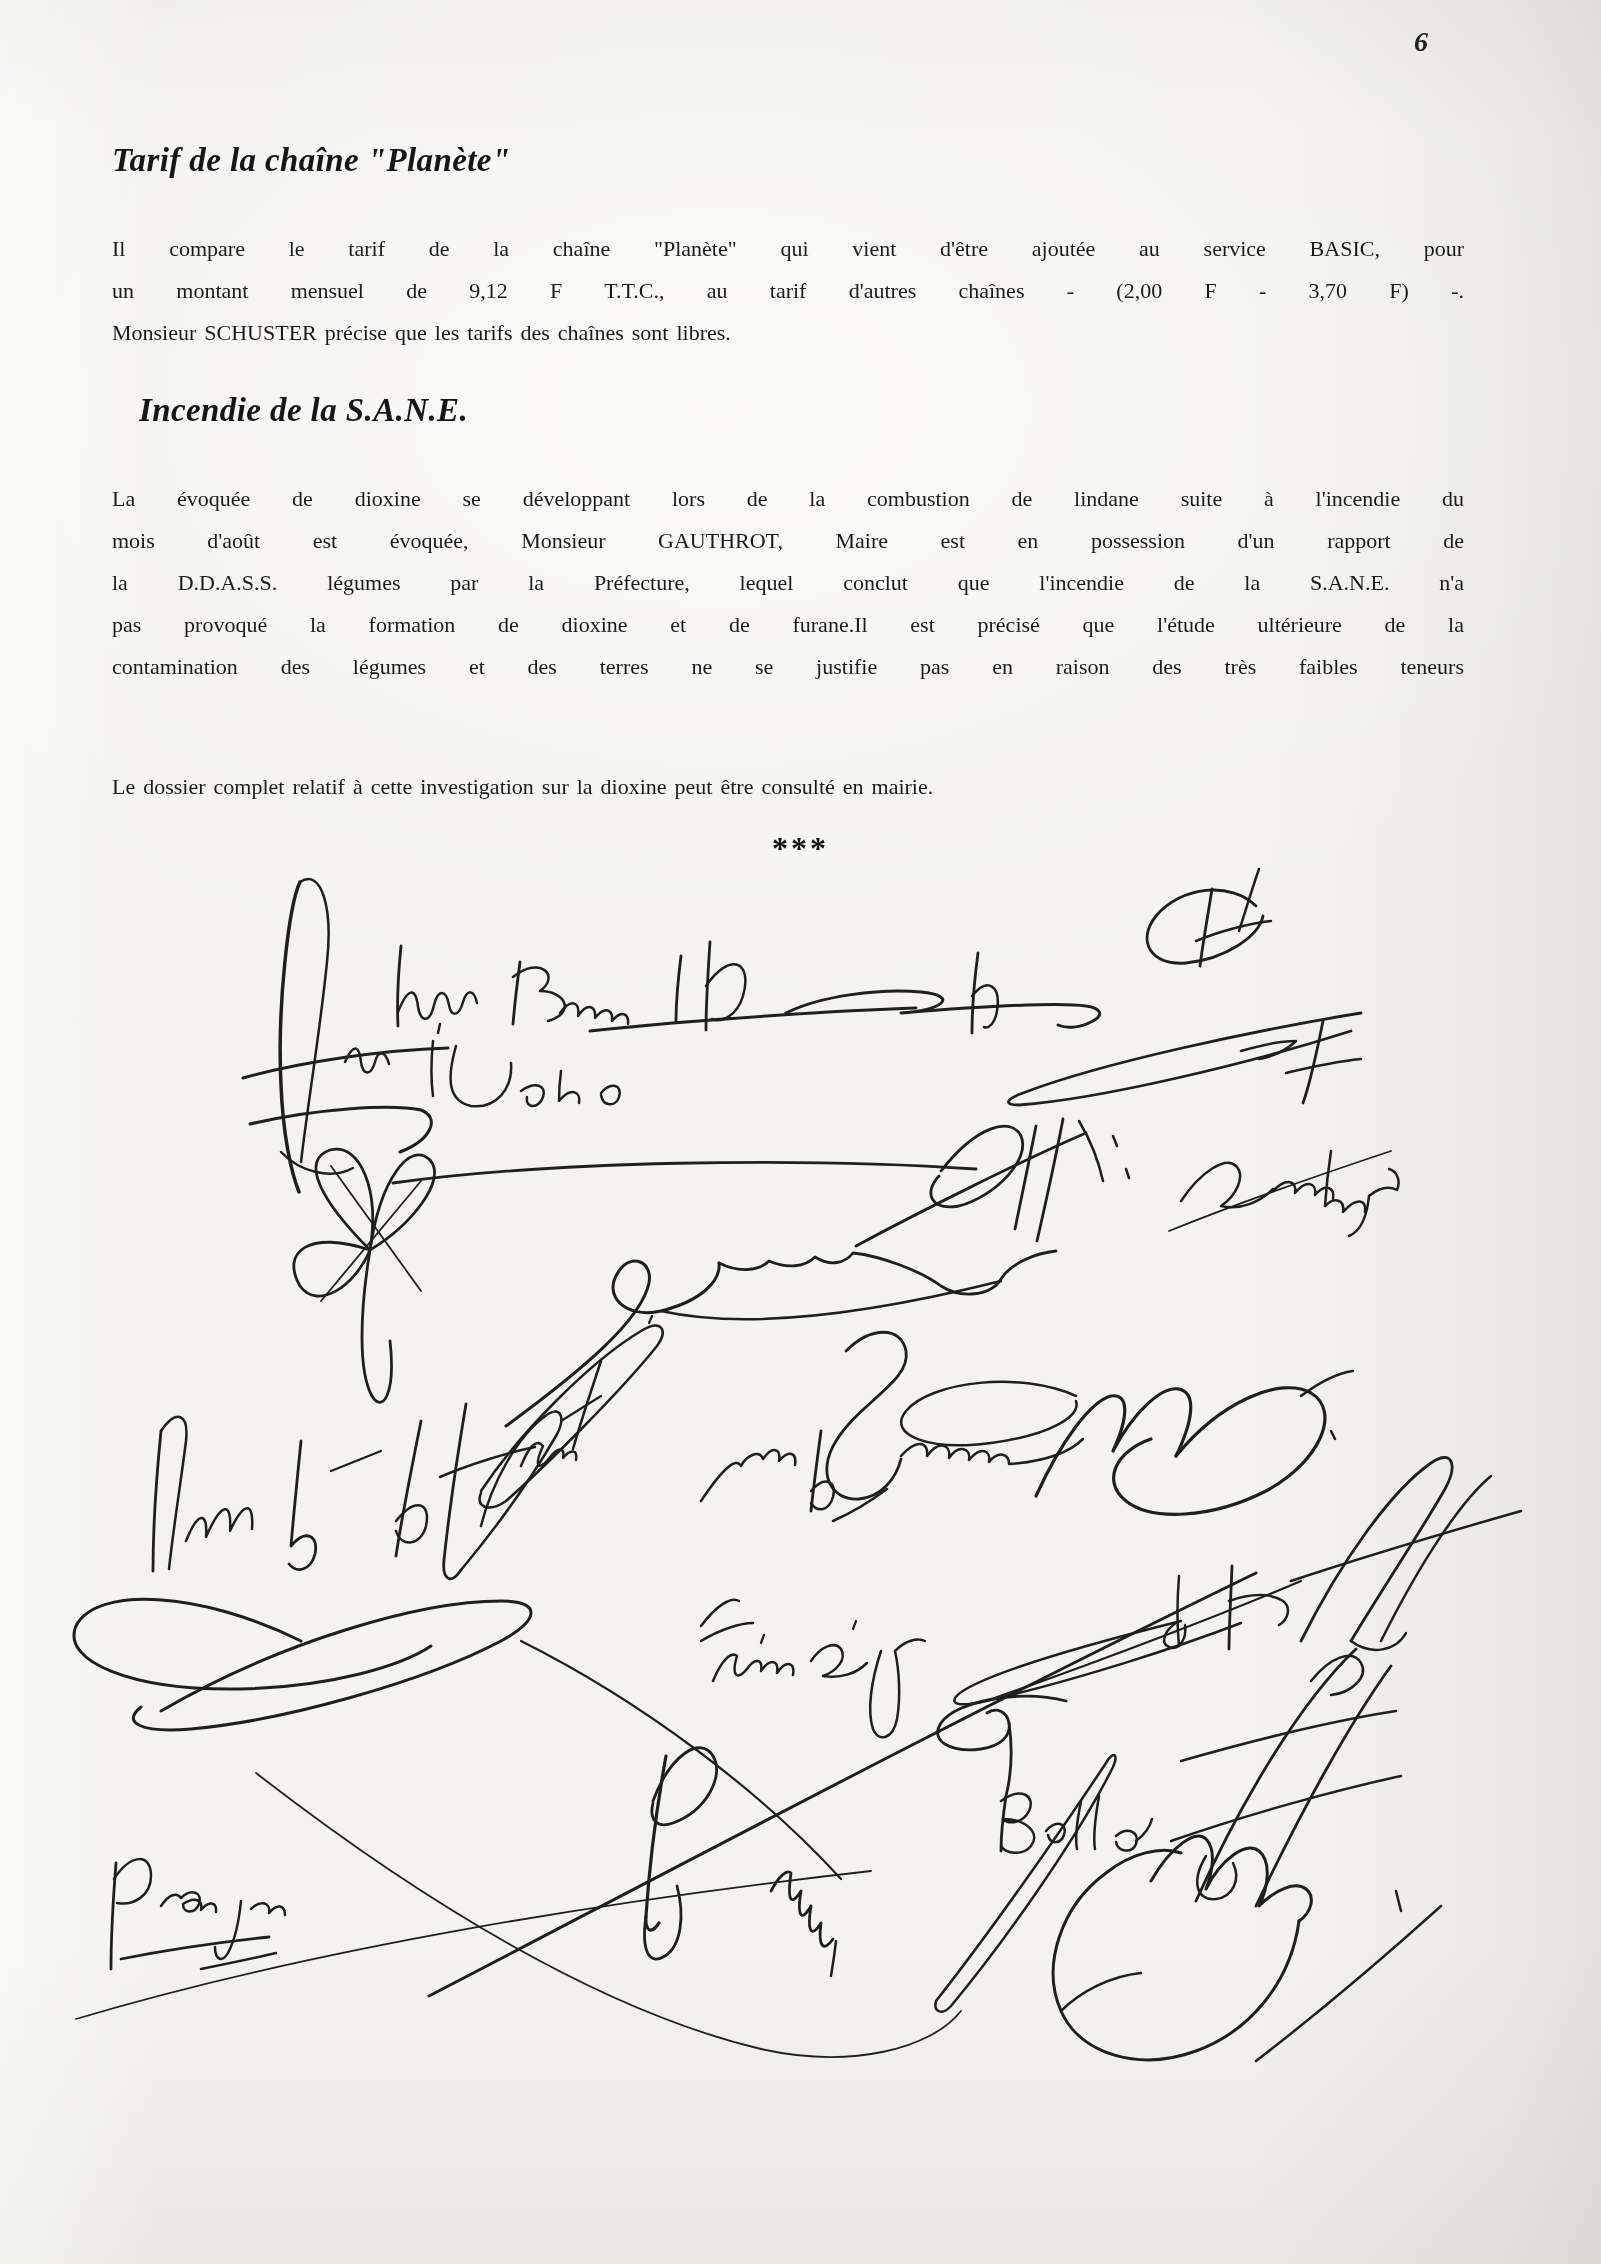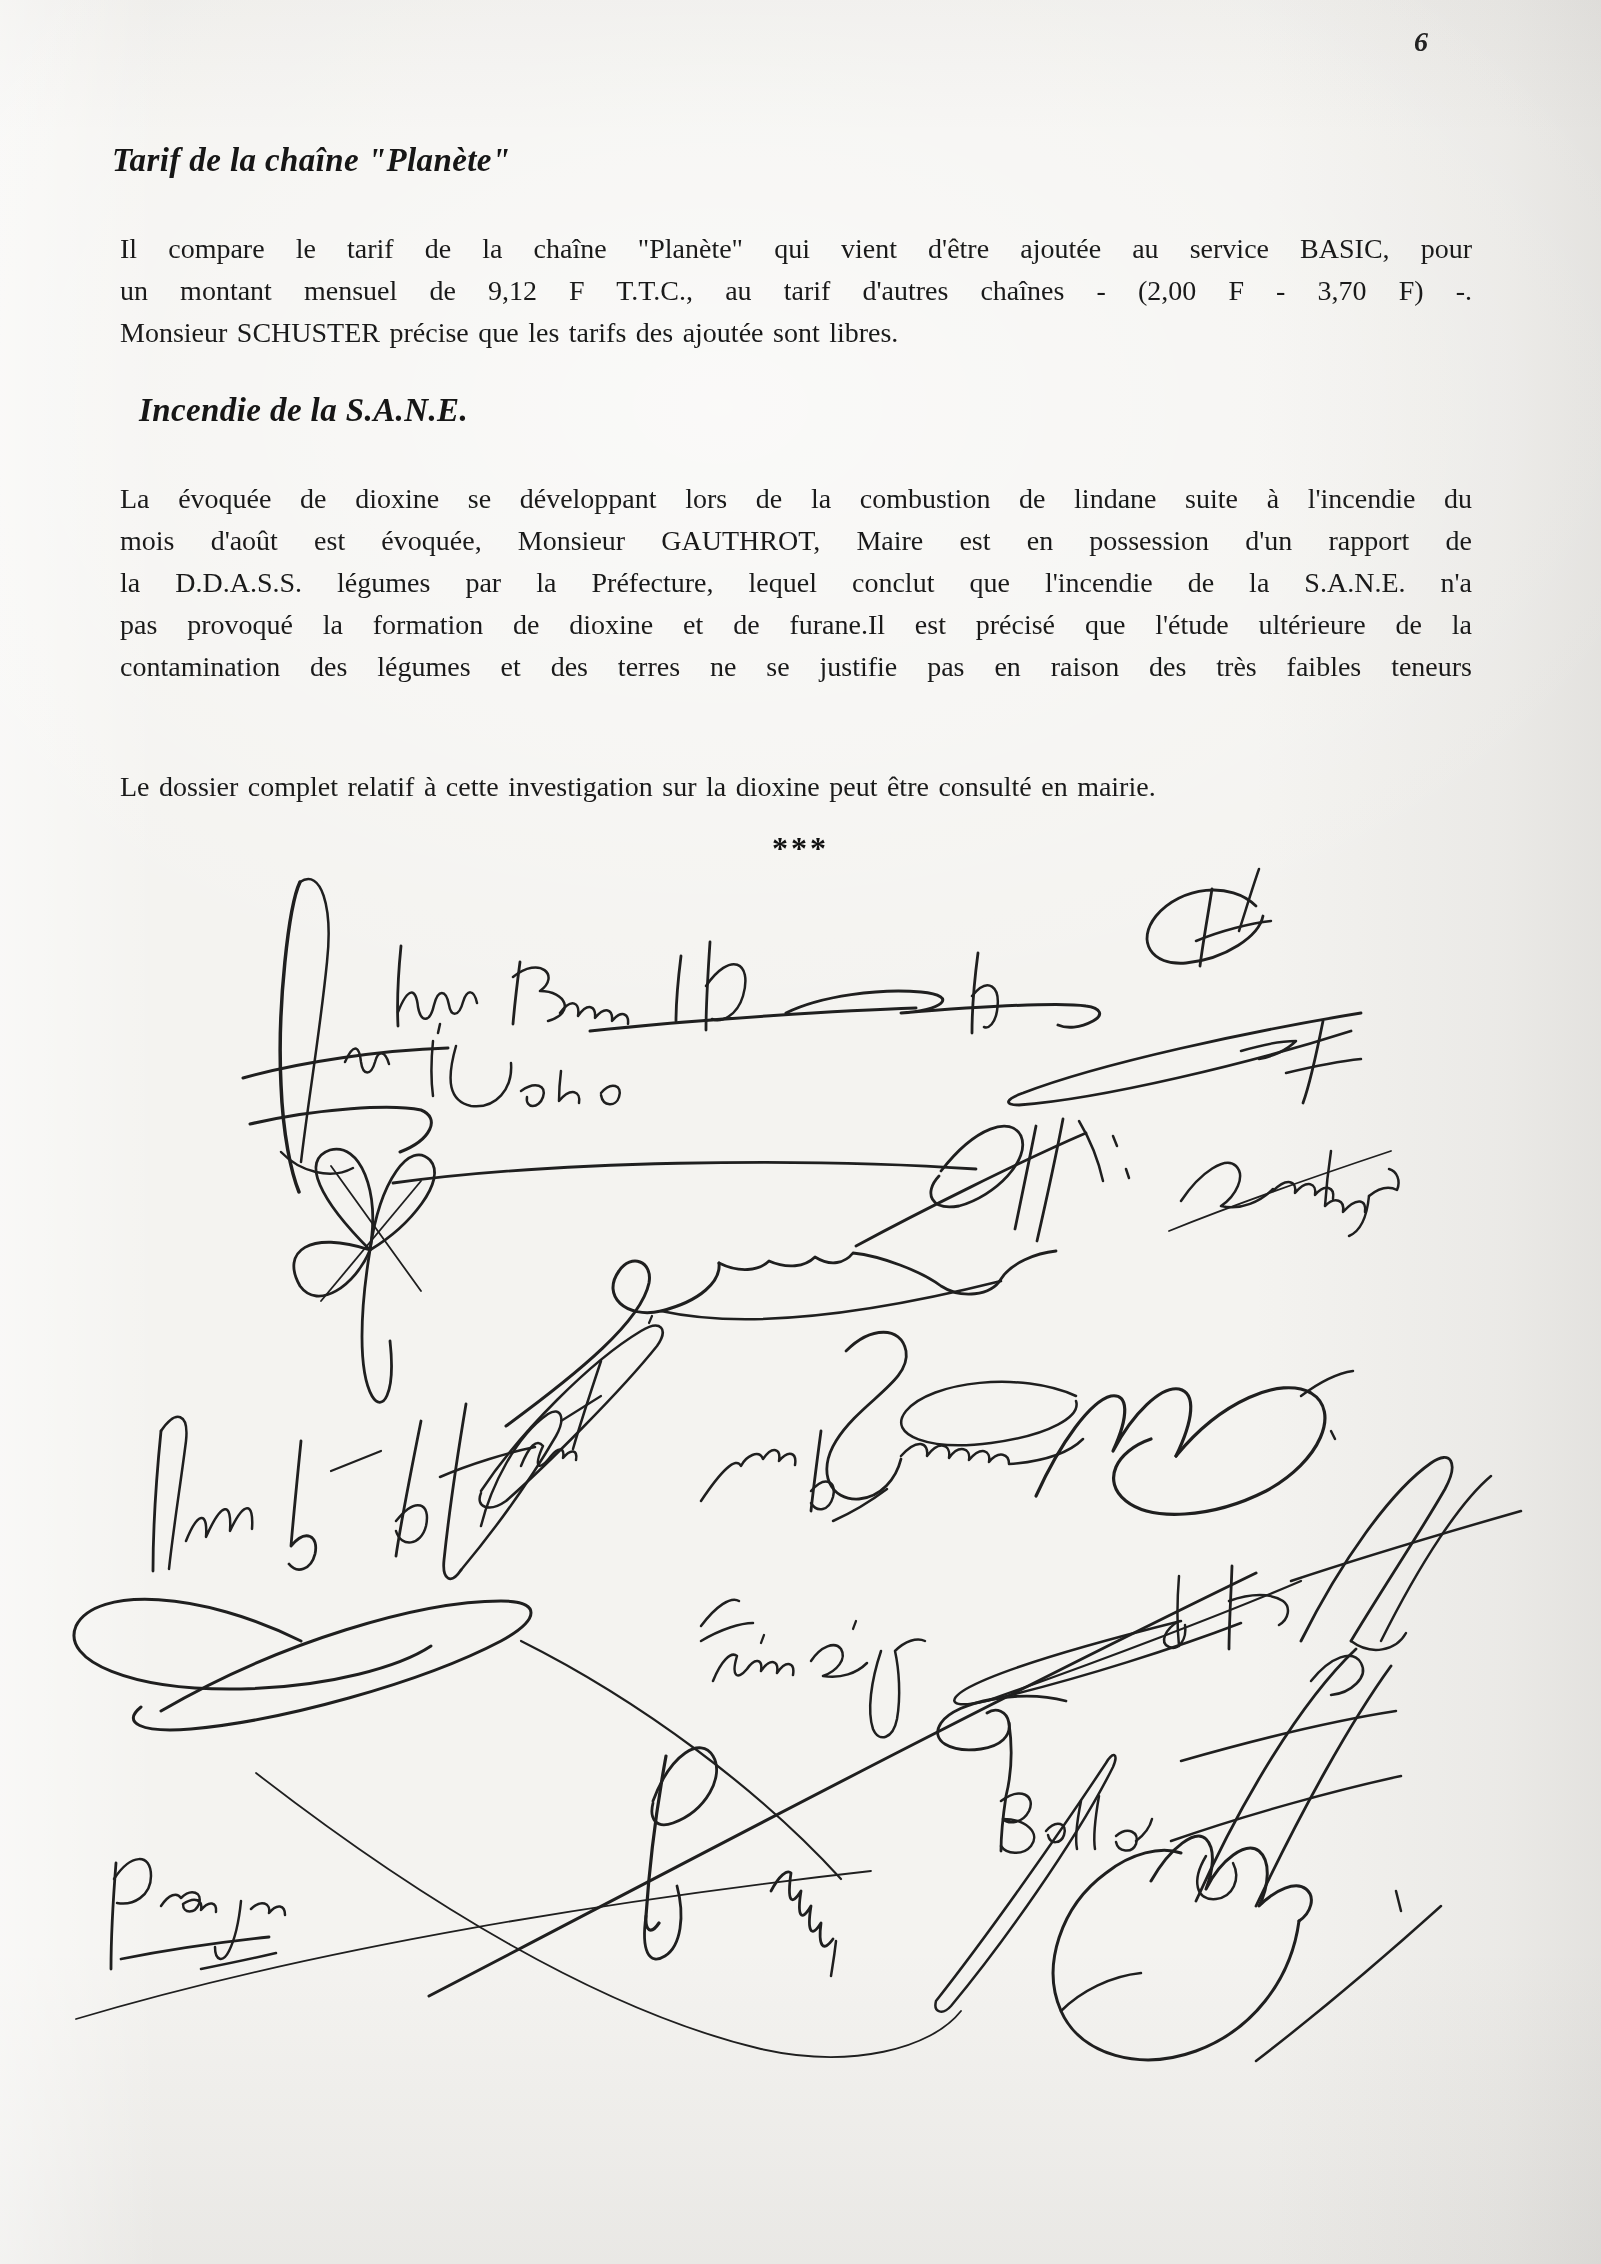--- a/index.html
+++ b/index.html
@@ -17,21 +17,21 @@
   }
   .page-number{
     position:absolute; top:26px; left:1414px;
     font-style:italic; font-weight:bold; font-size:28px; color:#222;
   }
   .textblock{ position:absolute; left:112px; width:1352px; }
   .heading{
     font-style:italic; font-weight:bold; font-size:33px;
     letter-spacing:0.4px; color:#161616;
   }
-  .para{ font-size:28px; line-height:42px; word-spacing:2.5px; color:#1a1a1a;margin-left:8px; }
+  .para{ font-size:22px; line-height:42px; word-spacing:2.5px; color:#1a1a1a; }
   .tline{ text-align:justify; text-align-last:justify; white-space:nowrap; }
   .tline.last{ text-align-last:left; }
   .stars{
     position:absolute; left:0; top:830px; width:1601px;
     text-align:center; font-weight:bold; font-size:32px; letter-spacing:3px; color:#111;
   }
   .sig-layer{ position:absolute; left:0; top:0; width:1601px; height:2264px; }
   .sig-layer path{ fill:none; stroke:#1f1f1f; stroke-linecap:round; stroke-linejoin:round; }
 </style>
 </head>
@@ -40,21 +40,21 @@
 <div class="page">
 
   <div class="page-number">6</div>
 
   <div class="textblock" style="top:142px;">
     <div class="heading">Tarif de la chaîne "Planète"</div>
   </div>
   <div class="textblock para" style="top:228px;">
       <div class="tline">Il compare le tarif de la chaîne "Planète" qui vient d'être ajoutée au service BASIC, pour</div>
       <div class="tline">un montant mensuel de 9,12 F T.T.C., au tarif d'autres chaînes - (2,00 F - 3,70 F) -.</div>
-      <div class="tline last">Monsieur SCHUSTER précise que les tarifs des ajoutée sont libres.</div>
+      <div class="tline last">Monsieur SCHUSTER précise que les tarifs des chaînes sont libres.</div>
     </div>
 
   <div class="textblock" style="top:392px;margin-left:27px;">
     <div class="heading">Incendie de la S.A.N.E.</div>
   </div>
   <div class="textblock para" style="top:478px;">
       <div class="tline">La évoquée de dioxine se développant lors de la combustion de lindane suite à l'incendie du</div>
       <div class="tline">mois d'août est évoquée, Monsieur GAUTHROT, Maire est en possession d'un rapport de</div>
       <div class="tline">la D.D.A.S.S. légumes par la Préfecture, lequel conclut que l'incendie de la S.A.N.E. n'a</div>
       <div class="tline">pas provoqué la formation de dioxine et de furane.Il est précisé que l'étude ultérieure de la</div>

